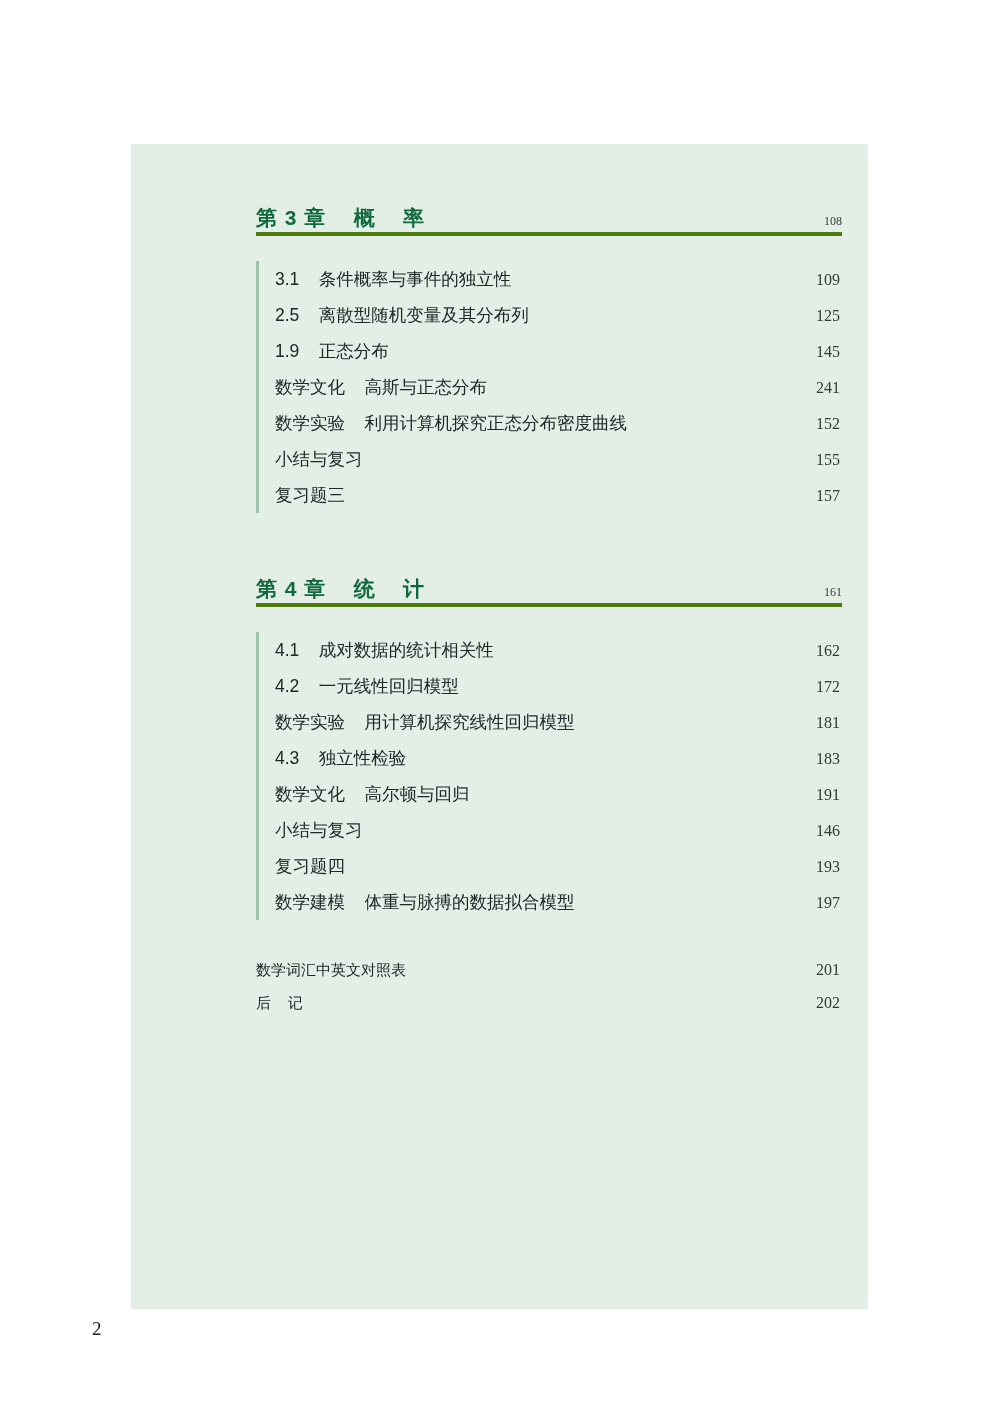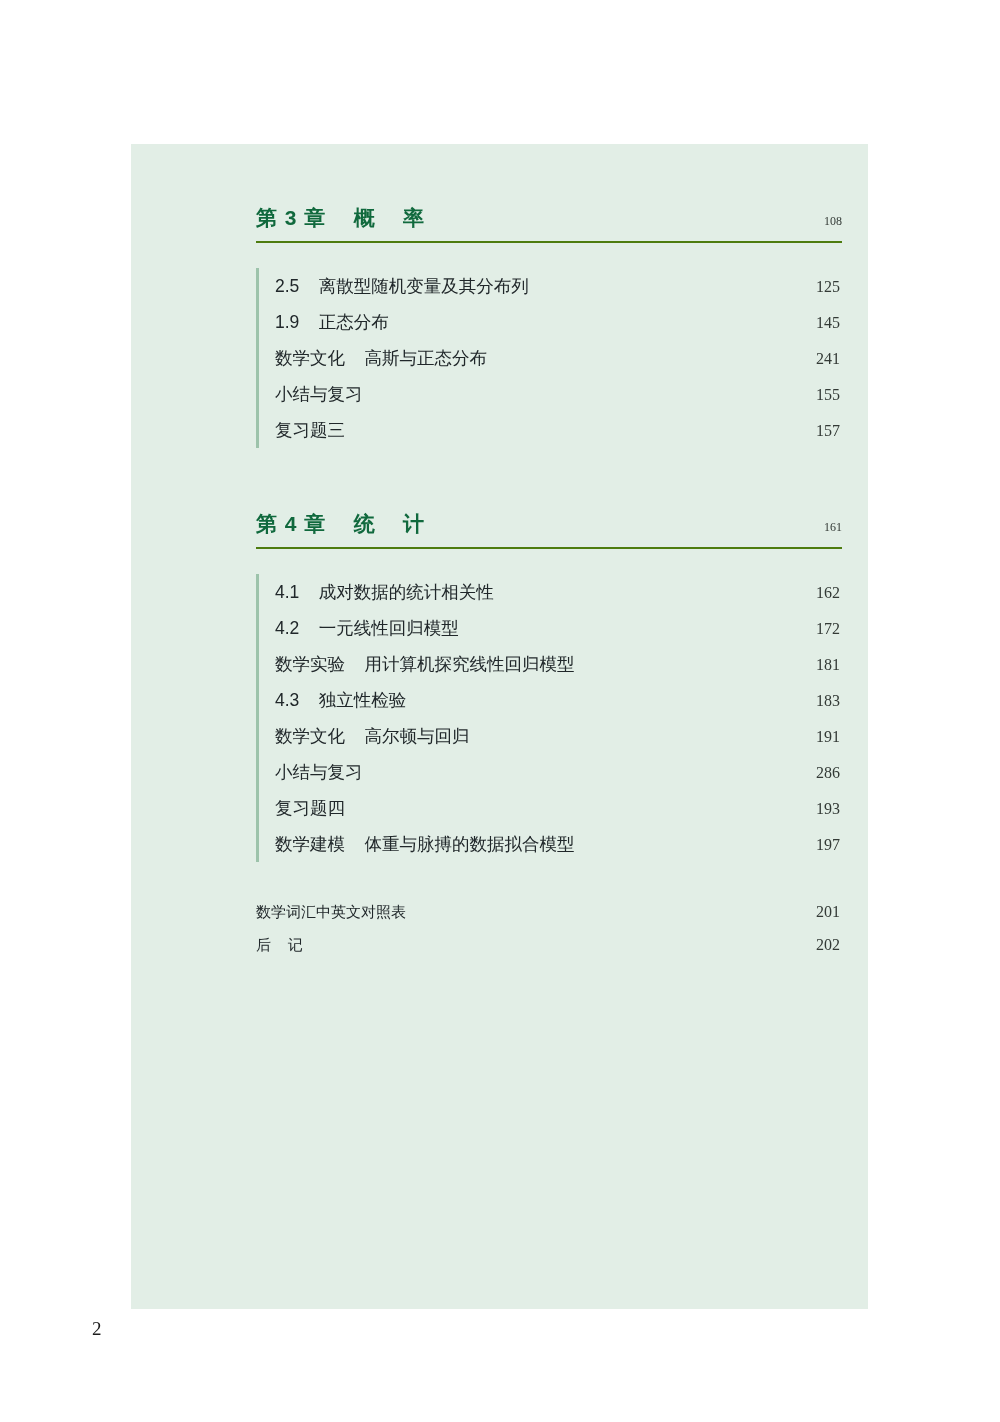--- a/index.html
+++ b/index.html
@@ -30,22 +30,21 @@
 
   
   .chapter {
     position: relative;
     margin-top: 10px;
   }
   .chapter-row {
     display: flex;
     align-items: baseline;
     justify-content: space-between;
-    padding-bottom: 9px;
-    border-bottom: 2px solid #4d7c0f;
+    border-bottom: 4px solid #4d7c0f;
   }
   .chapter-title {
     color: #10693d;
     font-weight: bold;
     font-size: 21px;
     letter-spacing: 1px;
     white-space: pre;
   }
   .chapter-page {
     color: #333a36;
@@ -106,30 +105,38 @@
 <div class="page">
   <div class="content">
 
     <div class="chapter">
       <div class="chapter-row">
         <span class="chapter-title">第 3 章    概    率</span>
         <span class="chapter-page">108</span>
       </div>
       <div class="sections">
         <div class="row">
+          <span class="row-label">3.1    条件概率与事件的独立性</span>
+          <span class="row-page">109</span>
+        </div>
+        <div class="row">
           <span class="row-label">2.5    离散型随机变量及其分布列</span>
           <span class="row-page">125</span>
         </div>
         <div class="row">
           <span class="row-label">1.9    正态分布</span>
           <span class="row-page">145</span>
         </div>
         <div class="row">
           <span class="row-label">数学文化    高斯与正态分布</span>
           <span class="row-page">241</span>
+        </div>
+        <div class="row">
+          <span class="row-label">数学实验    利用计算机探究正态分布密度曲线</span>
+          <span class="row-page">152</span>
         </div>
         <div class="row">
           <span class="row-label">小结与复习</span>
           <span class="row-page">155</span>
         </div>
         <div class="row">
           <span class="row-label">复习题三</span>
           <span class="row-page">157</span>
         </div>
       </div>
@@ -158,21 +165,21 @@
         <div class="row">
           <span class="row-label">4.3    独立性检验</span>
           <span class="row-page">183</span>
         </div>
         <div class="row">
           <span class="row-label">数学文化    高尔顿与回归</span>
           <span class="row-page">191</span>
         </div>
         <div class="row">
           <span class="row-label">小结与复习</span>
-          <span class="row-page">286</span>
+          <span class="row-page">146</span>
         </div>
         <div class="row">
           <span class="row-label">复习题四</span>
           <span class="row-page">193</span>
         </div>
         <div class="row">
           <span class="row-label">数学建模    体重与脉搏的数据拟合模型</span>
           <span class="row-page">197</span>
         </div>
       </div>

